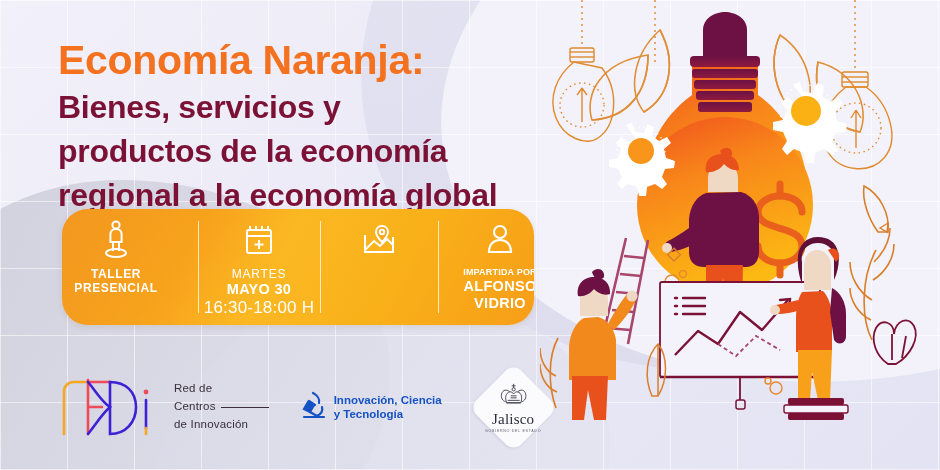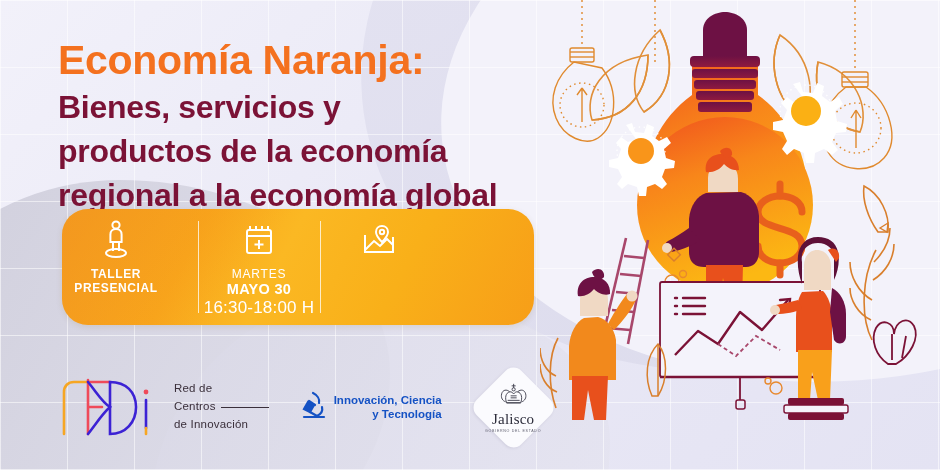--- a/index.html
+++ b/index.html
@@ -109,21 +109,21 @@
   .redi{ display:flex; align-items:center; }
   .redi-mark{ width:100px; height:62px; }
   .redi-txt{
     margin-left:16px; color:#3a2f3a; font-size:11.5px;
     line-height:1.55; letter-spacing:.2px; white-space:nowrap;
   }
   .redi-txt .rule{
     display:inline-block; width:48px; height:1px; background:#3a2f3a;
     vertical-align:middle; margin-left:5px;
   }
-  .ict{ display:flex; align-items:center; margin-left:32px;text-align:right; }
+  .ict{ display:flex; align-items:center; margin-left:32px; }
   .ict-txt{
     margin-left:7px; color:#1552c4; font-weight:bold;
     font-size:11.5px; line-height:1.25; white-space:nowrap;
   }
   .jal{
     margin-left:30px; width:84px; height:84px;
     display:flex; align-items:center; justify-content:center;
   }
   .jal-dia{
     width:63px; height:63px; background:#fbfbfe; transform:rotate(45deg);
@@ -374,20 +374,33 @@
         <div class="ic">
           <svg width="34" height="32" viewBox="0 0 34 32" fill="none" stroke="#fff" stroke-width="2">
             <path d="M3,11 L3,28 L31,28 L31,13"></path>
             <path d="M3,26 L12,17 L18,22 L25,15 L31,21"></path>
             <path d="M20,2 C16.5,2 14,4.6 14,8 C14,12 20,18 20,18 C20,18 26,12 26,8 C26,4.6 23.5,2 20,2 Z" fill="#f9a91c"></path>
             <circle cx="20" cy="8" r="2.2"></circle>
           </svg>
         </div>
       </div>
 
+      <div class="cell c4">
+        <div class="ic">
+          <svg width="28" height="32" viewBox="0 0 28 32" fill="none" stroke="#fff" stroke-width="2.2">
+            <circle cx="14" cy="8" r="6"></circle>
+            <path d="M3,28 C3,20 8,16 14,16 C20,16 25,20 25,28 Z"></path>
+          </svg>
+        </div>
+        <div class="txt">
+          <div class="t-tiny">IMPARTIDA POR</div>
+          <div class="t-big">ALFONSO</div>
+          <div class="t-big">VIDRIO</div>
+        </div>
+      </div>
 
     </div>
 
     <div class="logos">
 
       <div class="redi">
         <div class="redi-mark">
           <svg width="100" height="62" viewBox="0 0 100 62" fill="none" stroke-width="2.6" stroke-linecap="round">
             <path d="M6,58 L6,16 C6,10 10,6 16,6 L30,6" stroke="#f6a623"></path>
             <path d="M30,4 L30,58 M30,6 L52,6 M30,31 L44,31" stroke="#ef4a5a"></path>

